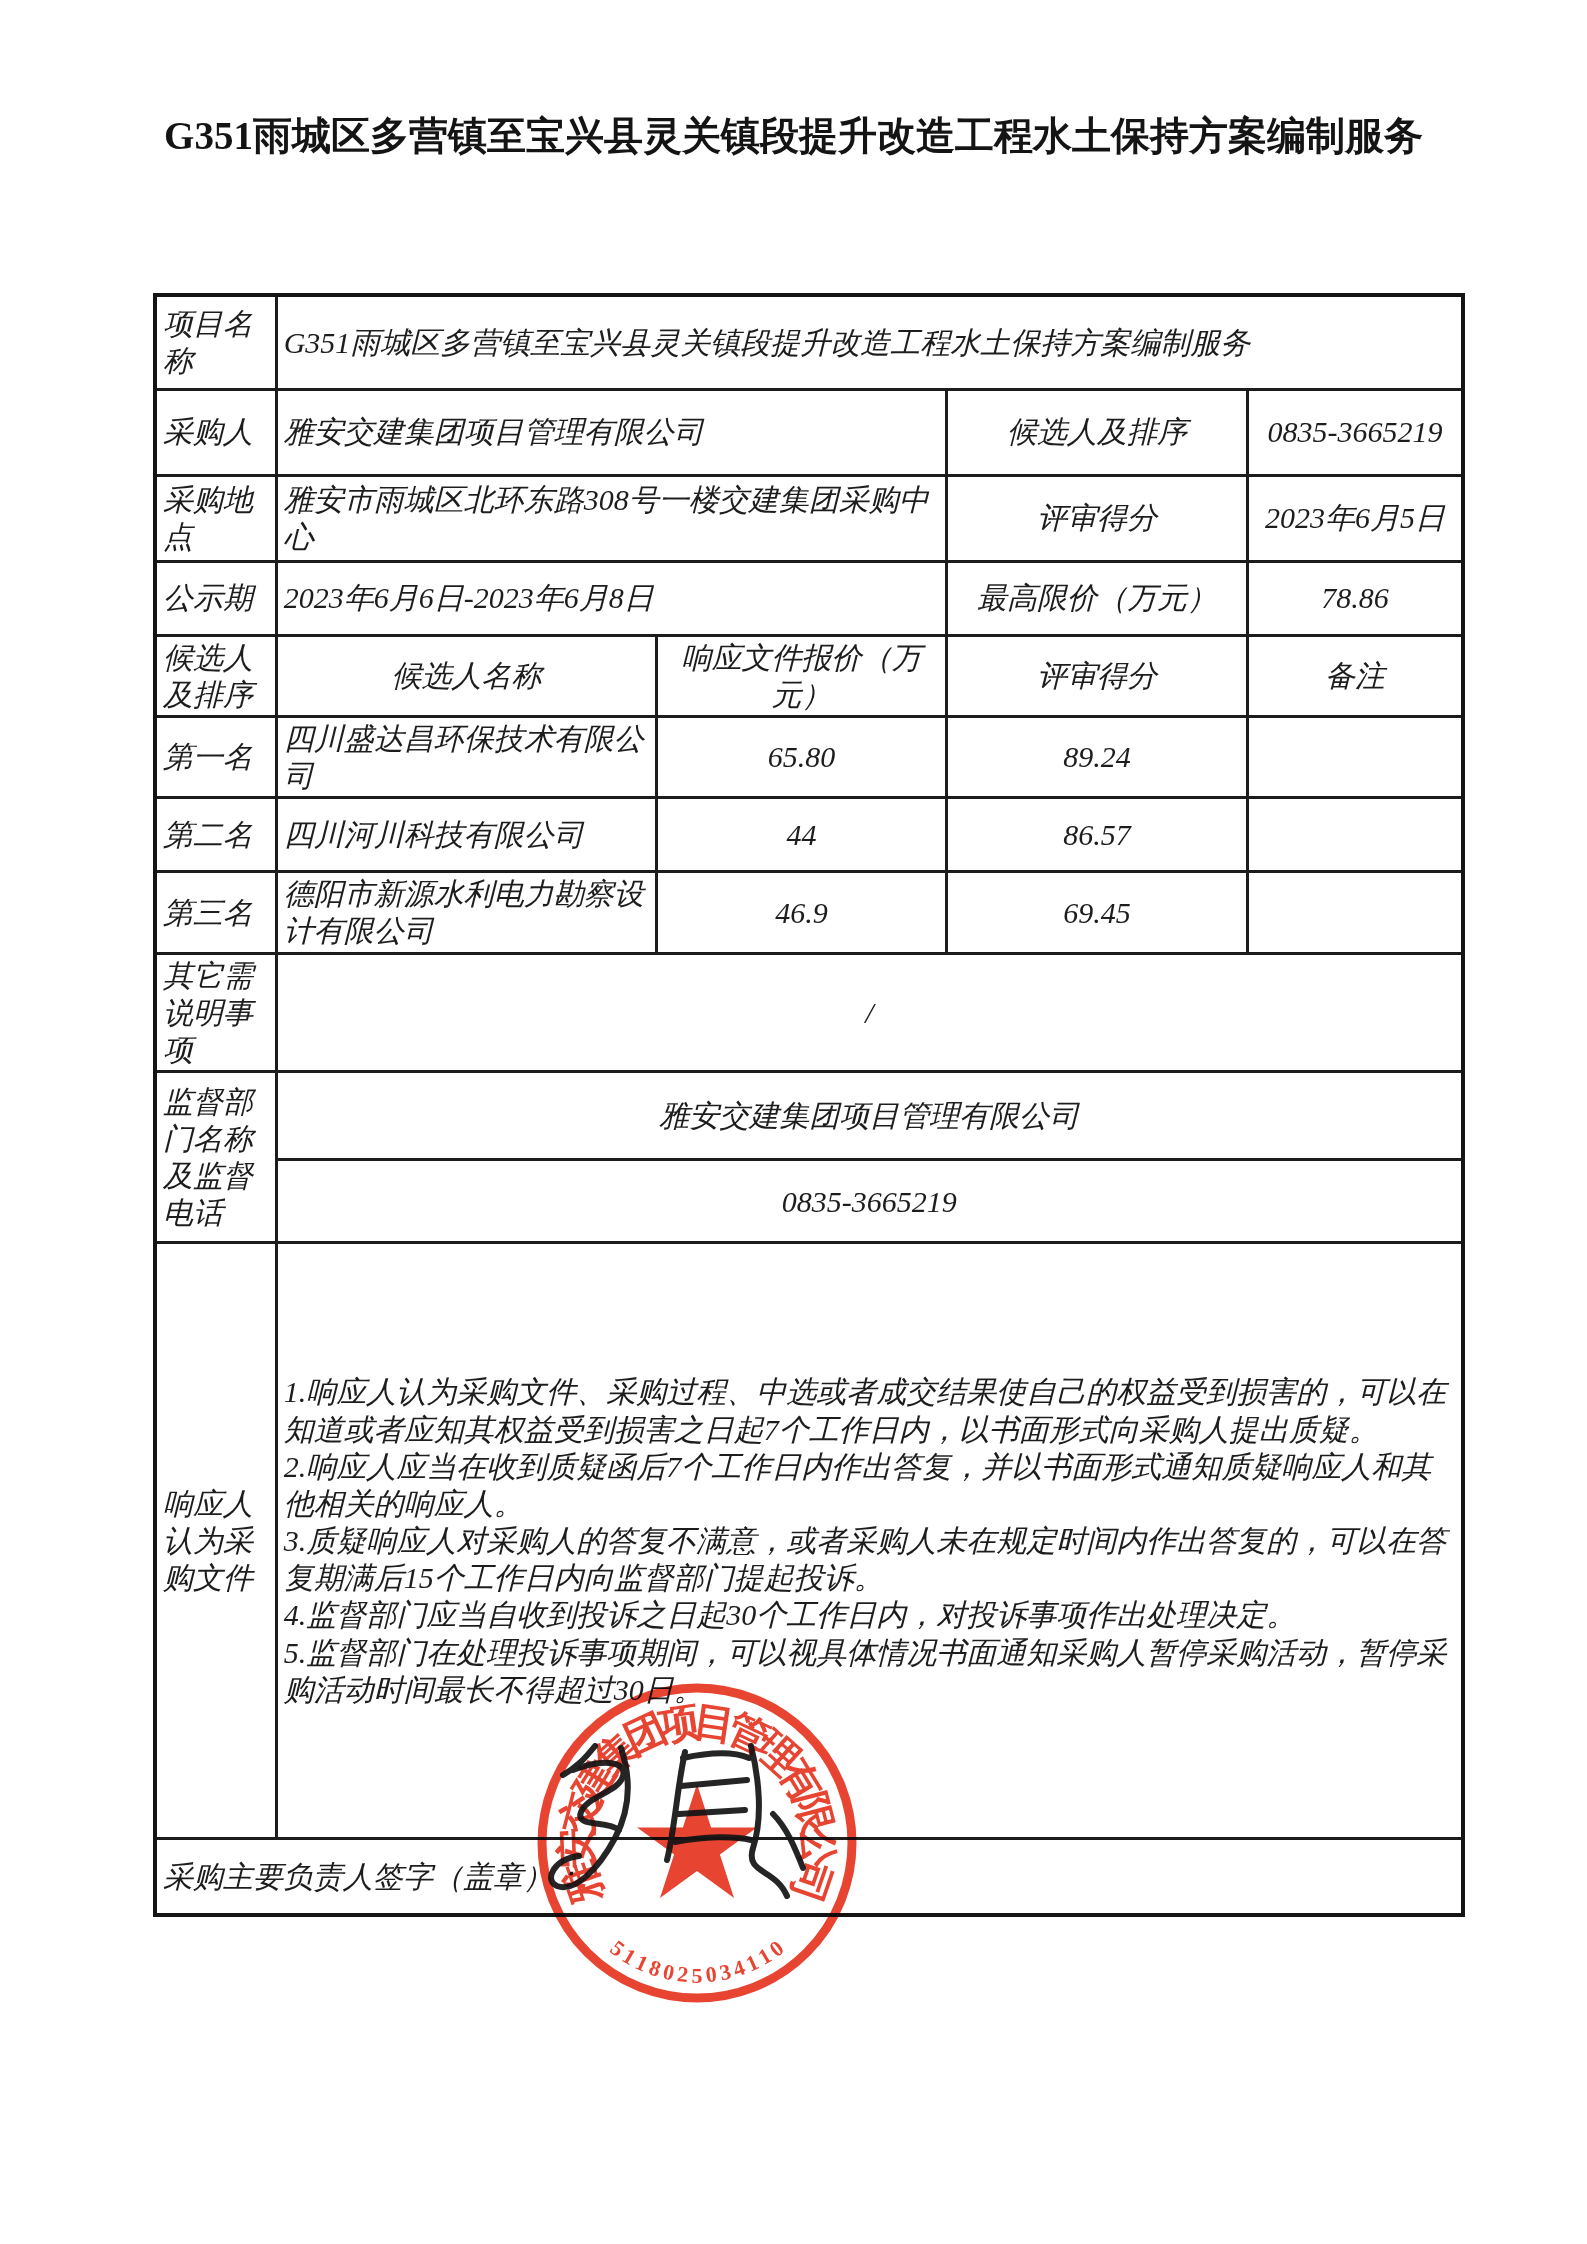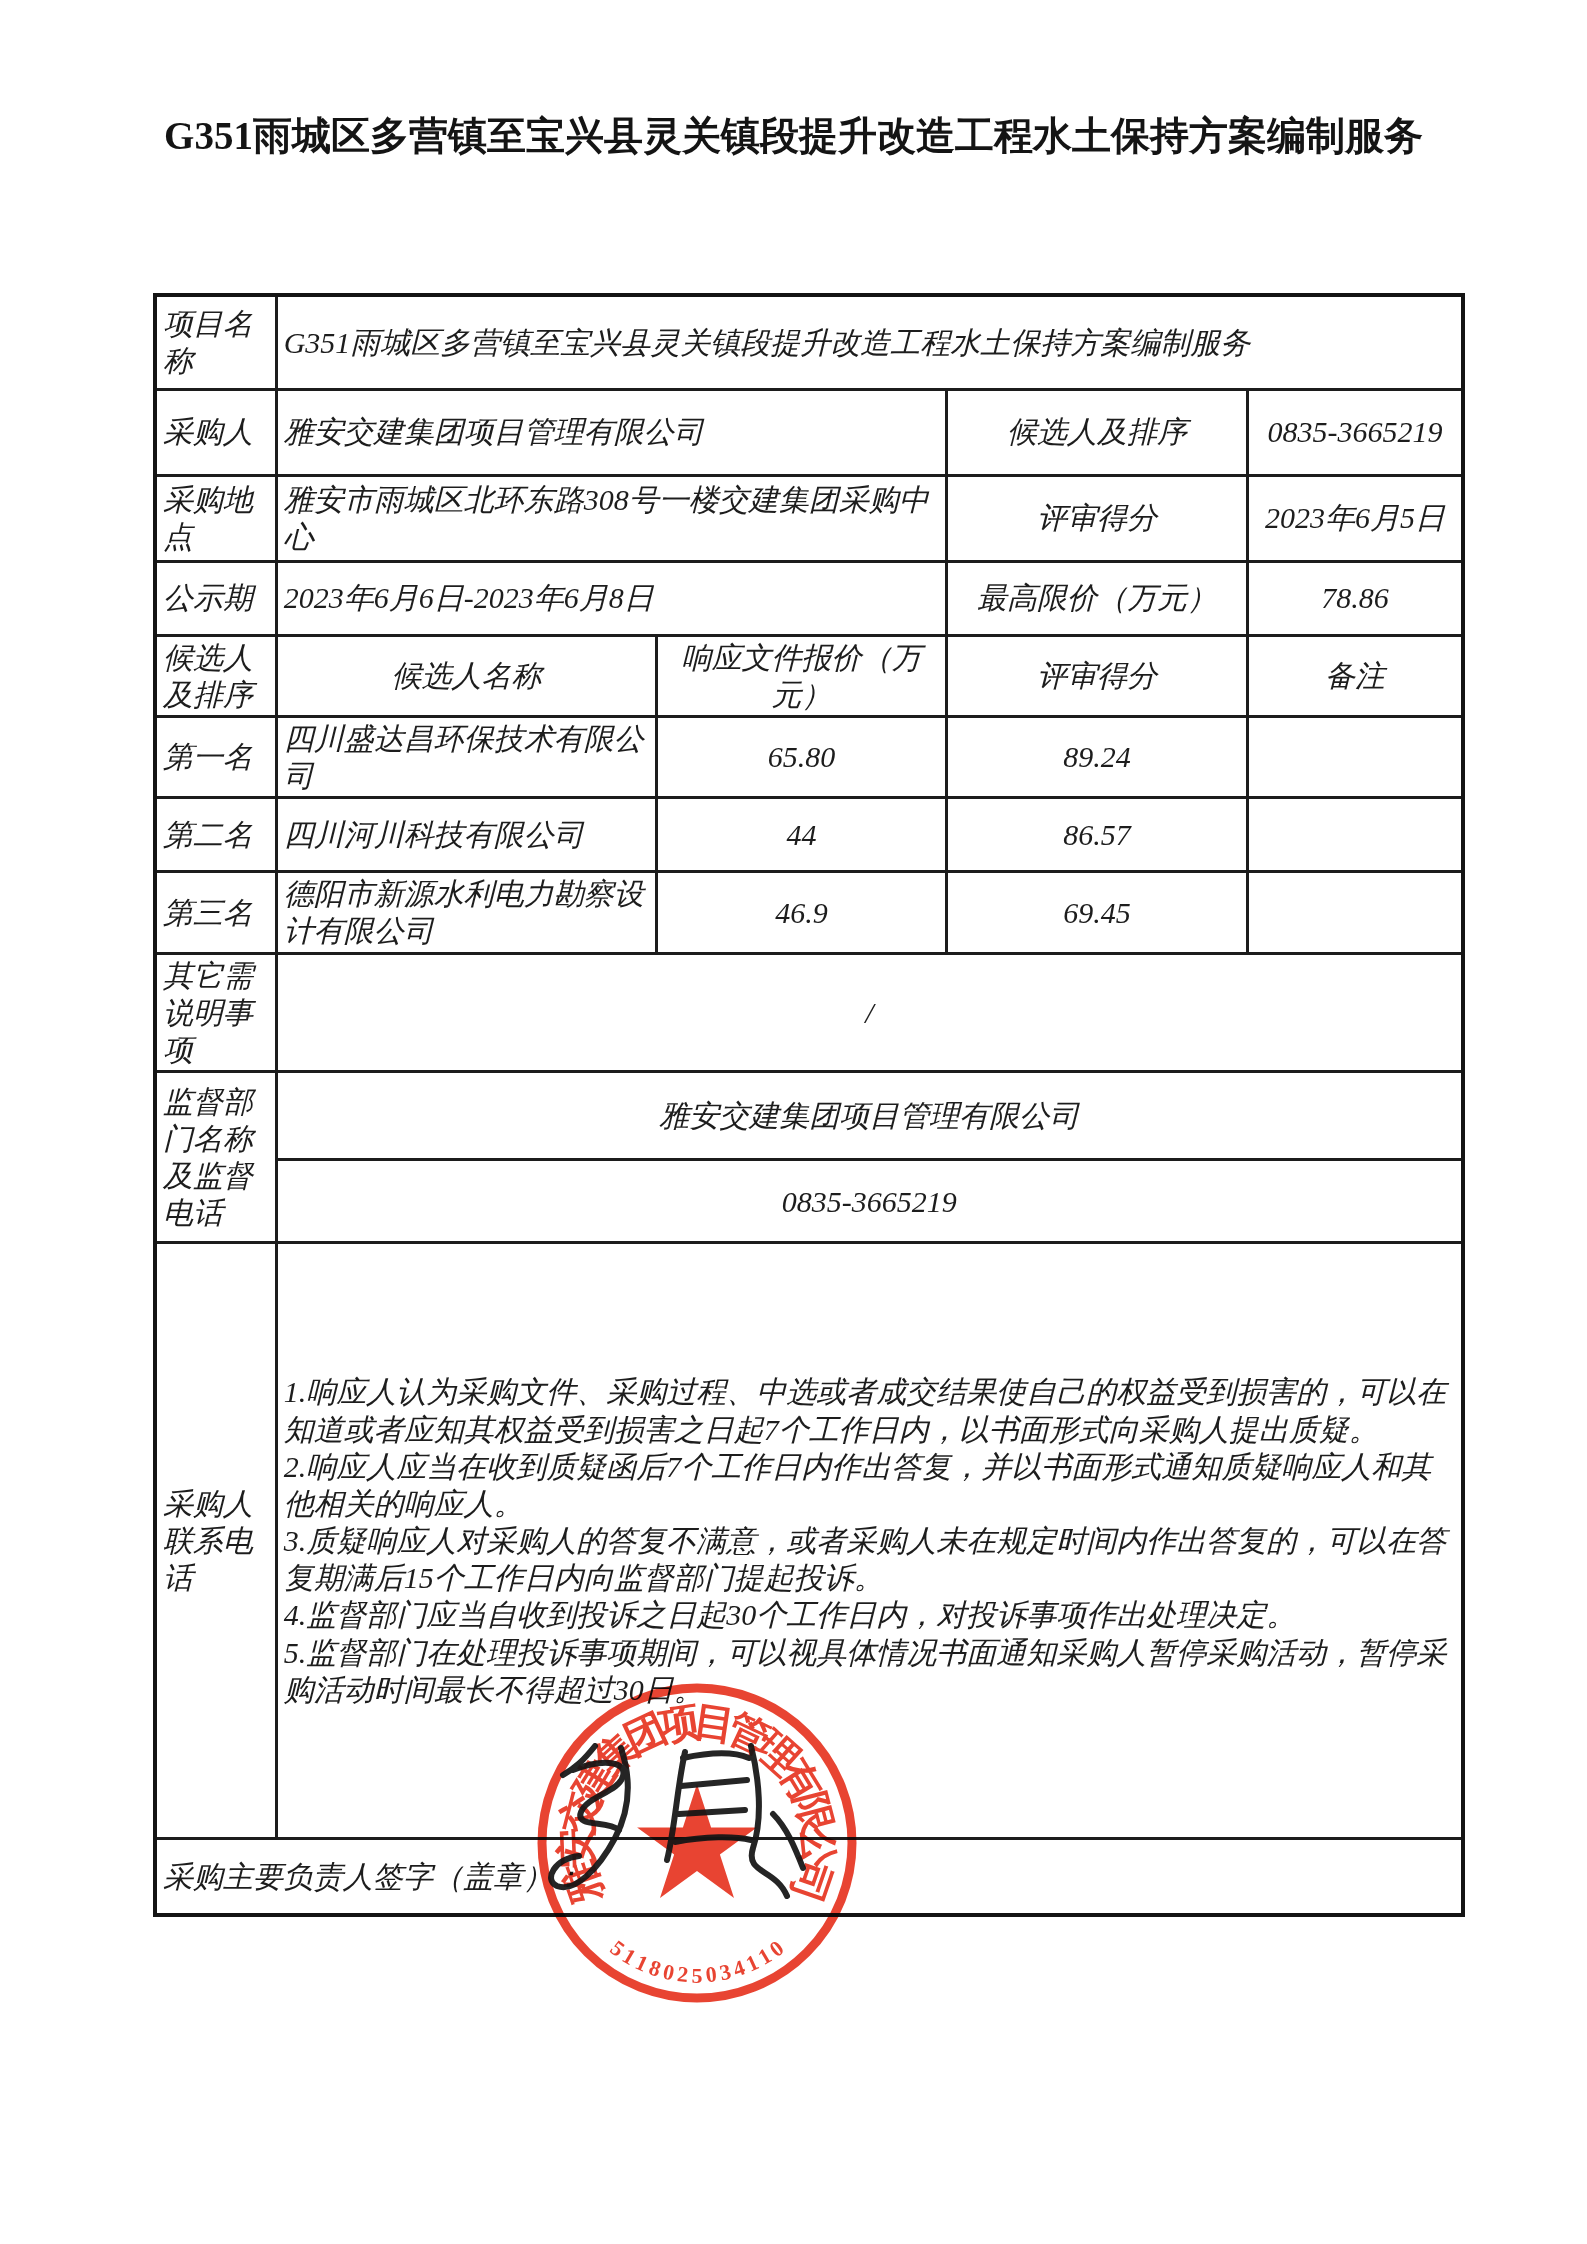--- a/index.html
+++ b/index.html
@@ -107,21 +107,21 @@
     <td class="cent" colspan="4">/</td>
   </tr>
   <tr style="height:88px">
     <td class="lab" rowspan="2">监督部门名称及监督电话</td>
     <td class="cent" colspan="4">雅安交建集团项目管理有限公司</td>
   </tr>
   <tr style="height:83px">
     <td class="cent" colspan="4">0835-3665219</td>
   </tr>
   <tr style="height:596px">
-    <td class="lab">采购人联系电话</td>
+    <td class="lab">响应人认为采购文件</td>
     <td class="objection" colspan="4">
       <p>1.响应人认为采购文件、采购过程、中选或者成交结果使自己的权益受到损害的，可以在知道或者应知其权益受到损害之日起7个工作日内，以书面形式向采购人提出质疑。</p>
       <p>2.响应人应当在收到质疑函后7个工作日内作出答复，并以书面形式通知质疑响应人和其他相关的响应人。</p>
       <p>3.质疑响应人对采购人的答复不满意，或者采购人未在规定时间内作出答复的，可以在答复期满后15个工作日内向监督部门提起投诉。</p>
       <p>4.监督部门应当自收到投诉之日起30个工作日内，对投诉事项作出处理决定。</p>
       <p>5.监督部门在处理投诉事项期间，可以视具体情况书面通知采购人暂停采购活动，暂停采购活动时间最长不得超过30日。</p>
     </td>
   </tr>
   <tr style="height:76px">
     <td class="sigcell" colspan="5">采购主要负责人签字（盖章）：</td>

